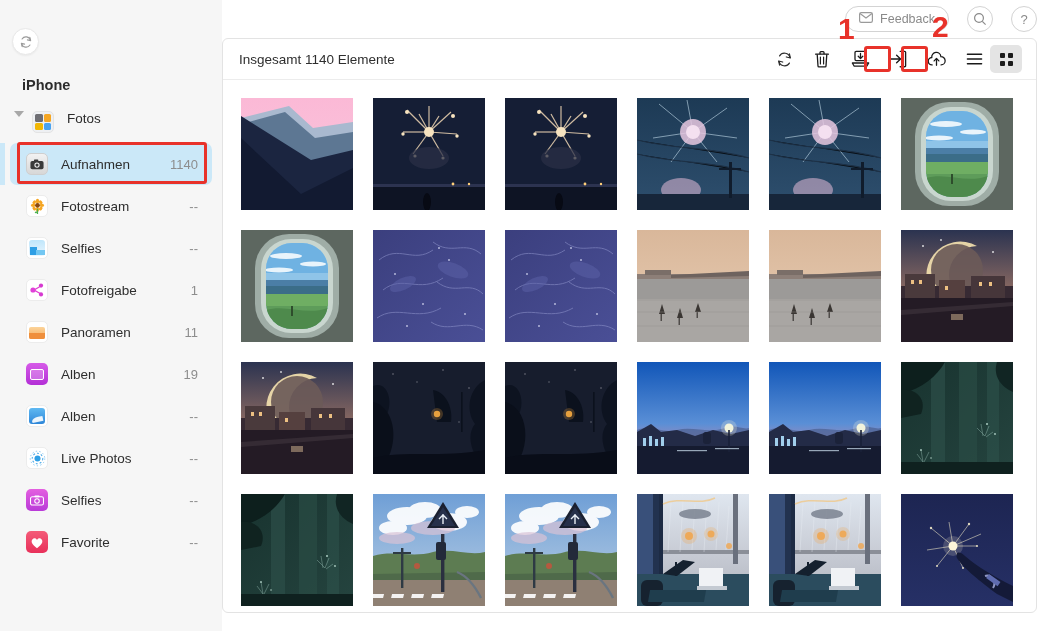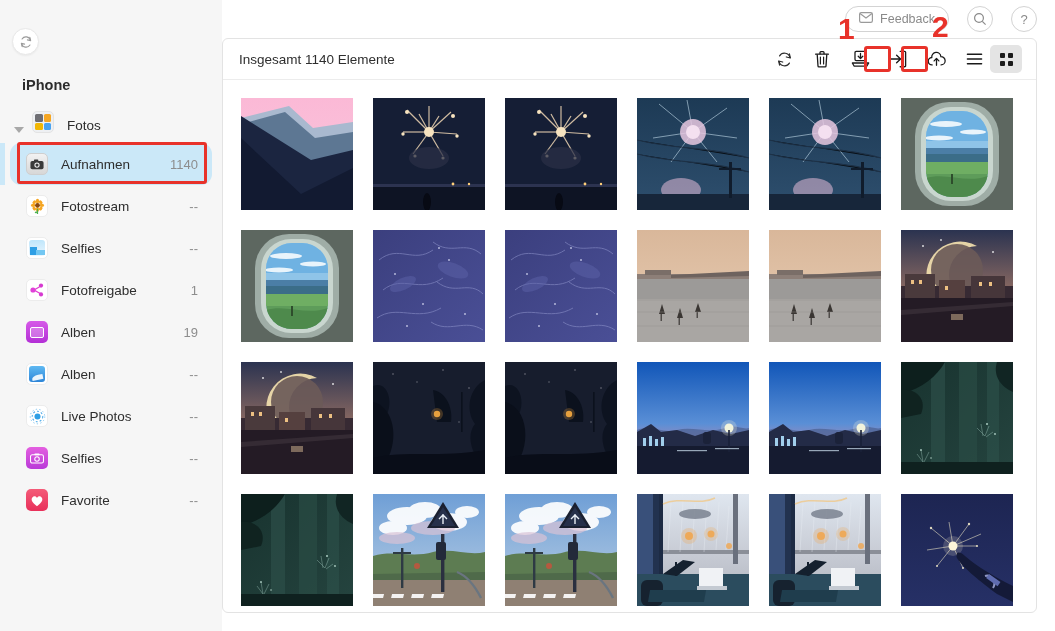--- a/index.html
+++ b/index.html
@@ -69,40 +69,40 @@
     background: #fff; border: 1px solid #e8e8e8;
     display: flex; align-items: center; justify-content: center;
     box-shadow: 0 1px 2px rgba(0,0,0,.05);
   }
   .device-name {
     position: absolute; top: 77px; left: 22px;
     font-size: 14.5px; font-weight: bold; color: #2c2c2c;
   }
   .group-row {
     position: absolute; top: 111px; left: 14px;
-    display: flex; align-items: flex-end; gap: 7px;
+    display: flex; align-items: flex-start; gap: 7px;
   }
   .caret {
     width: 0; height: 0;
     border-left: 5px solid transparent;
     border-right: 5px solid transparent;
     border-top: 6px solid #a8a8a8;
     margin-right: 1px;
   }
   .group-label { font-size: 13.5px; color: #2c2c2c; margin-left: 6px; }
 
   .nav-list { position: absolute; top: 143px; left: 0; width: 222px; }
   .nav-item {
     position: relative;
     height: 42px; margin: 0 10px;
     display: flex; align-items: center;
     padding: 0 14px 0 16px;
     border-radius: 7px;
   }
-  .nav-item.selected { background: #cbe8f8; border-radius: 11px; }
+  .nav-item.selected { background: #cbe8f8; }
   .nav-item .ico { width: 22px; height: 22px; flex: 0 0 22px; }
   .nav-item .label {
     margin-left: 13px; font-size: 13.5px; color: #2e2e2e;
     flex: 1 1 auto; white-space: nowrap;
   }
   .nav-item .count { font-size: 13px; color: #8d8d8d; margin-left: 16px; }
   .sel-bar {
     position: absolute; left: 0; top: 0;
     width: 5px; height: 42px; background: #cbe8f8;
   }
@@ -282,20 +282,28 @@
               <line x1="5" y1="8" x2="12" y2="12" stroke="#e23bd0" stroke-width="1.2"></line>
               <circle cx="4" cy="8" r="2.6" fill="#e040d8"></circle>
               <circle cx="12" cy="3.6" r="2.1" fill="#d63ad0"></circle>
               <circle cx="12" cy="12.4" r="2.1" fill="#d63ad0"></circle>
             </svg>
         </div>
         <span class="label">Fotofreigabe</span>
         <span class="count">1</span>
       </div>
 
+      <div class="nav-item">
+        <div class="ico tile tile-white" style="overflow:hidden;">
+          <div style="position:absolute;left:2px;right:2px;top:5px;height:12px;background:linear-gradient(#fcd49a,#f5a95b);border-radius:2px;"></div>
+          <div style="position:absolute;left:2px;right:2px;bottom:3px;height:6px;background:#ef8f3c;border-radius:0 0 2px 2px;"></div>
+        </div>
+        <span class="label">Panoramen</span>
+        <span class="count">11</span>
+      </div>
 
       <div class="nav-item">
         <div class="ico tile" style="background:linear-gradient(#d65ae8,#b32fd6);display:flex;align-items:center;justify-content:center;">
           <div style="width:14px;height:11px;border:1.4px solid #fff;border-radius:2px;background:rgba(255,255,255,.25);"></div>
         </div>
         <span class="label">Alben</span>
         <span class="count">19</span>
       </div>
 
       <div class="nav-item">

